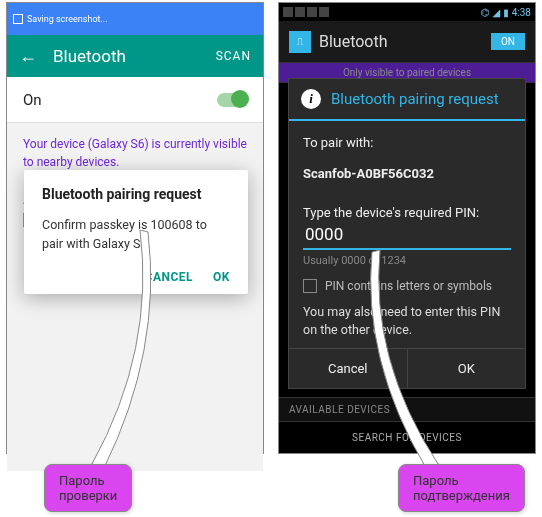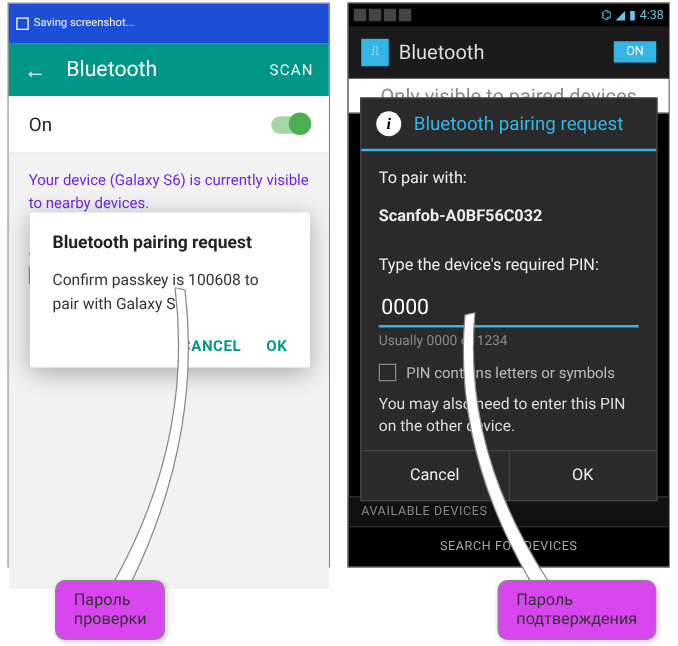--- a/index.html
+++ b/index.html
@@ -3,21 +3,21 @@
 <meta charset="utf-8">
 <style>
   * { box-sizing: border-box; margin: 0; padding: 0; }
   body { width: 542px; height: 517px; background: #fff; font-family: Roboto, Arial, sans-serif; position: relative; }
   
   .phone-frame { position: absolute; border: 1px solid #888; background: #fff; }
   .phone-left { left: 6px; top: 2px; width: 258px; height: 452px; }
   .phone-right { left: 278px; top: 2px; width: 258px; height: 452px; background: #000; }
   
   
-  .statusbar-l { height: 18px; background: #1d4ed8; color: #fff; font-size: 9px; display: flex; align-items: center; padding: 16px 6px; }
+  .statusbar-l { height: 18px; background: #3b82f6; color: #fff; font-size: 9px; display: flex; align-items: center; padding: 16px 6px; }
   .statusbar-l .icon-sq { width: 10px; height: 10px; border: 1px solid #fff; margin-right: 4px; }
   .appbar-l { height: 42px; background: #009688; color: #fff; display: flex; align-items: center; padding: 0 12px; }
   .appbar-l .back { font-size: 18px; margin-right: 16px; }
   .appbar-l .title { font-size: 17px; flex: 1; }
   .appbar-l .scan { font-size: 12px; letter-spacing: 1px; }
   .row-on { height: 46px; display: flex; align-items: center; padding: 0 16px; border-bottom: 1px solid #ddd; background: #fff; }
   .row-on .label { flex: 1; font-size: 15px; color: #222; }
   .toggle { width: 30px; height: 14px; background: #a5d6a7; border-radius: 9px; position: relative; }
   .toggle::after { content: ''; position: absolute; right: -2px; top: -3px; width: 18px; height: 18px; background: #4caf50; border-radius: 50%; }
   .visibility { padding: 12px 16px; font-size: 12px; color: #6d28d9; line-height: 1.5; background: #f2f2f2; }
@@ -33,30 +33,30 @@
   
   
   .statusbar-r { height: 18px; background: #000; color: #6fc3e8; font-size: 10px; display: flex; align-items: center; justify-content: space-between; padding: 0 4px; }
   .statusbar-r .licons { display: flex; gap: 2px; }
   .statusbar-r .licons span { width: 10px; height: 10px; background: #444; }
   .statusbar-r .ricons { display: flex; align-items: center; gap: 3px; }
   .appbar-r { height: 42px; background: #1a1a1a; display: flex; align-items: center; padding: 0 10px; border-bottom: 1px solid #333; }
   .appbar-r .bticon { width: 22px; height: 22px; background: #33b5e5; margin-right: 8px; display: flex; align-items: center; justify-content: center; color: #fff; font-size: 10px; }
   .appbar-r .title { color: #ddd; font-size: 16px; flex: 1; }
   .appbar-r .onbtn { background: #33b5e5; color: #fff; font-size: 10px; padding: 3px 10px; }
-  .vis-r { background: #ffffff; color: #888; font-size: 16px; text-align: center; padding: 4px 0; border-bottom: 1px solid #333; }
+  .vis-r { background: #4c1d95; color: #888; font-size: 10px; text-align: center; padding: 4px 0; border-bottom: 1px solid #333; }
   
   .dialog-r { position: absolute; left: 288px; top: 78px; width: 238px; background: #2a2a2a; border: 1px solid #444; }
   .dialog-r .dhead { display: flex; align-items: center; padding: 10px 12px; border-bottom: 2px solid #33b5e5; }
   .dialog-r .info-ic { width: 20px; height: 20px; background: #fff; color: #000; border-radius: 50%; display: flex; align-items: center; justify-content: center; font-weight: bold; font-size: 13px; margin-right: 10px; font-style: italic; font-family: serif; }
   .dialog-r .dtitle { color: #33b5e5; font-size: 15px; }
   .dialog-r .dbody { padding: 14px 14px 10px; color: #eee; font-size: 13px; }
   .dialog-r .pair-label { margin-bottom: 16px; }
   .dialog-r .pair-name { font-weight: bold; margin-bottom: 24px; }
-  .dialog-r .pin-label { margin-bottom: 12px; }
+  .dialog-r .pin-label { }
   .dialog-r .pin-input { color: #fff; font-size: 17px; padding: 4px 2px; border-bottom: 2px solid #33b5e5; margin-bottom: 4px; }
   .dialog-r .hint { color: #888; font-size: 11px; margin-bottom: 12px; }
   .dialog-r .chkrow { display: flex; align-items: center; gap: 8px; margin-bottom: 10px; }
   .dialog-r .chk { width: 14px; height: 14px; border: 1px solid #888; }
   .dialog-r .chklbl { color: #bbb; font-size: 12px; }
   .dialog-r .note { color: #ddd; font-size: 12.5px; line-height: 1.4; }
   .dialog-r .dbtns { display: flex; border-top: 1px solid #444; }
   .dialog-r .dbtn { flex: 1; text-align: center; padding: 12px 0; color: #eee; font-size: 13px; }
   .dialog-r .dbtn:first-child { border-right: 1px solid #444; }
   .bottom-r { position: absolute; bottom: 0; left: 0; right: 0; }

